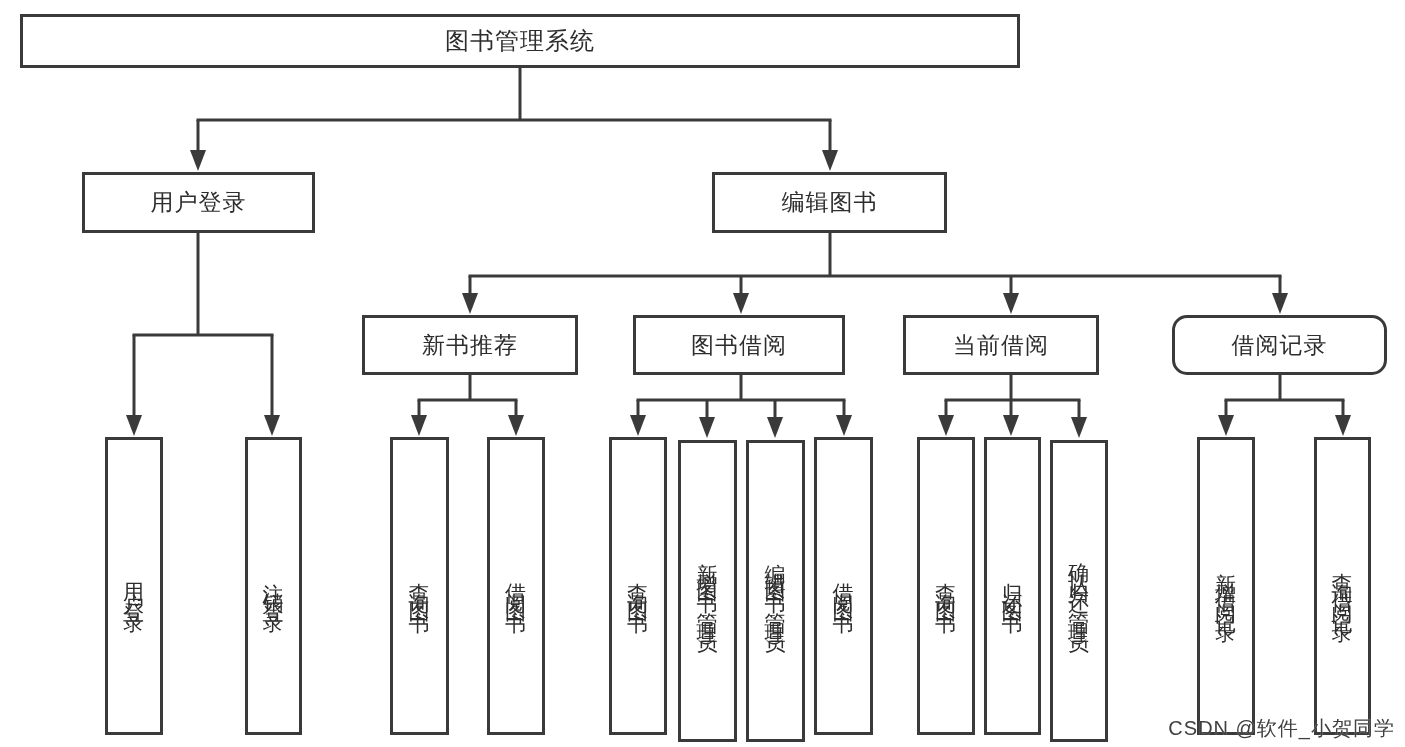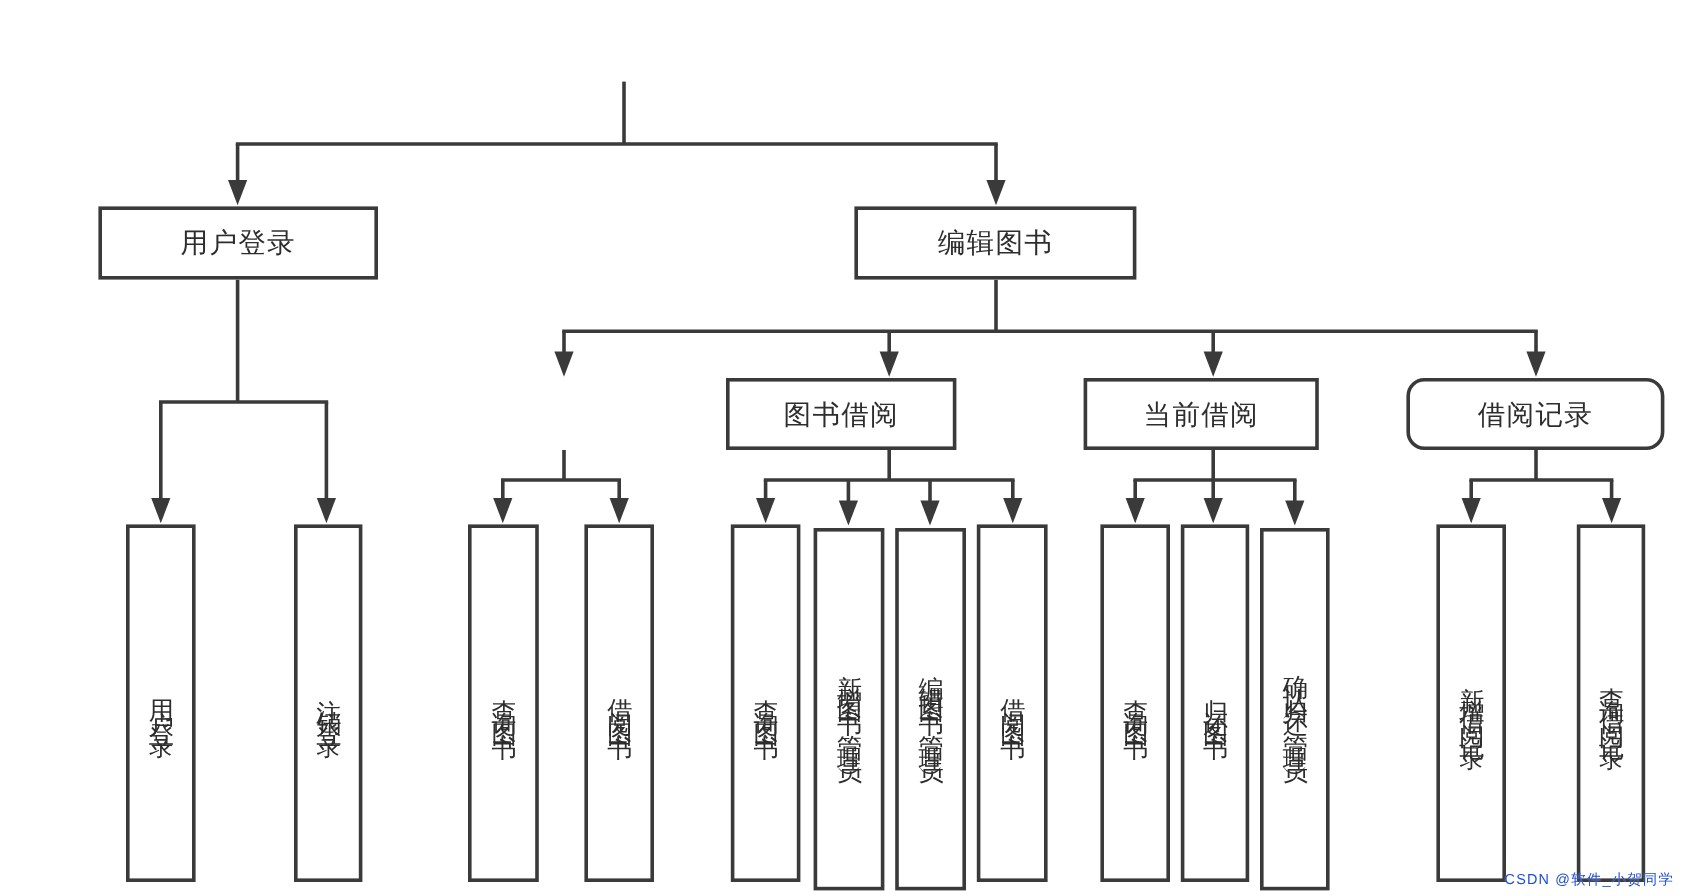--- a/index.html
+++ b/index.html
@@ -35,22 +35,22 @@
     text-orientation: mixed;
     font-size: 21px;
     letter-spacing: 10px;
     line-height: 1;
     white-space: nowrap;
   }
   .watermark {
     position: absolute;
     right: 10px;
     bottom: 5px;
-    font-size: 12px;
-    color: #1d4ed8;
+    font-size: 20px;
+    color: #404040;
     letter-spacing: 1px;
     z-index: 3;
     text-shadow: 0 0 1px rgba(255,255,255,0.6);
   }
 </style>
 </head>
 <body>
 
 <div class="canvas">
 
@@ -109,29 +109,35 @@
     <polygon points="1079,438 1071,417 1087,417" fill="#3a3a3a" stroke="none"></polygon>
 
     <path d="M1280 375 V400"></path>
     <path d="M1224.5 400 H1344.5"></path>
     <path d="M1226 400 V417"></path>
     <polygon points="1226,436 1218,415 1234,415" fill="#3a3a3a" stroke="none"></polygon>
     <path d="M1343 400 V417"></path>
     <polygon points="1343,436 1335,415 1351,415" fill="#3a3a3a" stroke="none"></polygon>
   </svg>
 
+  <div class="node hbox root" style="left:20px; top:14px; width:1000px; height:54px;">
+    <span>图书管理系统</span>
+  </div>
 
   <div class="node hbox" style="left:82px; top:172px; width:233px; height:61px;">
     <span>用户登录</span>
   </div>
   <div class="node hbox" style="left:712px; top:172px; width:235px; height:61px;">
     <span>编辑图书</span>
   </div>
 
-  <div class="node hbox" style="left:605px; top:315px; width:192px; height:60px;">
+  <div class="node hbox" style="left:362px; top:315px; width:216px; height:60px;">
+    <span>新书推荐</span>
+  </div>
+  <div class="node hbox" style="left:633px; top:315px; width:212px; height:60px;">
     <span>图书借阅</span>
   </div>
   <div class="node hbox" style="left:903px; top:315px; width:196px; height:60px;">
     <span>当前借阅</span>
   </div>
   <div class="node hbox" style="left:1172px; top:315px; width:215px; height:60px;border-radius:15px;">
     <span>借阅记录</span>
   </div>
 
   <div class="node vbox" style="left:105px; top:437px; width:58px; height:298px;">

